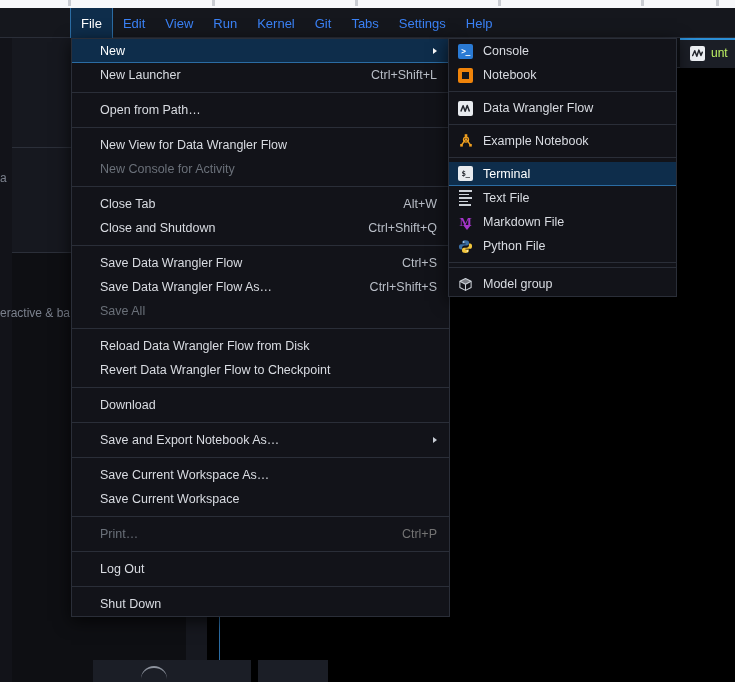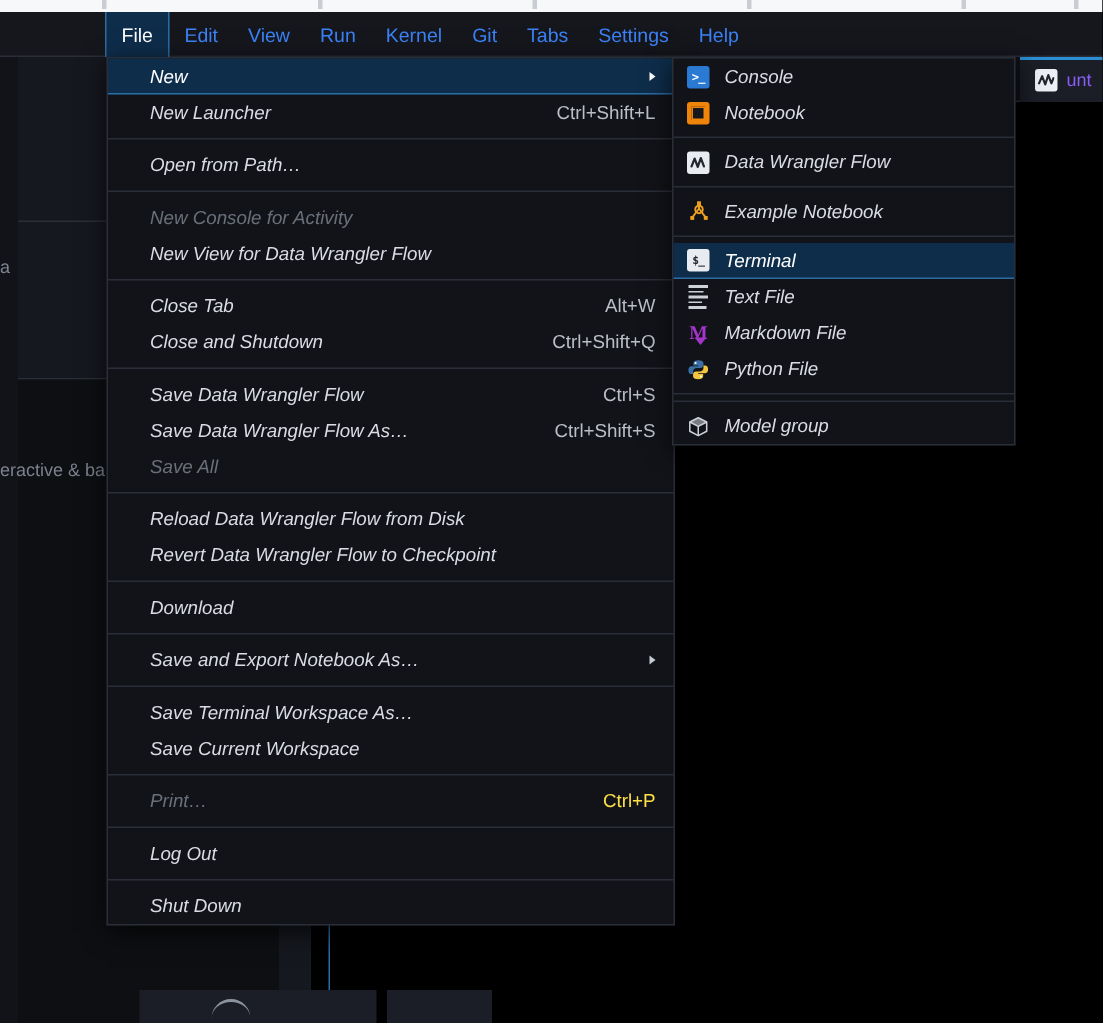--- a/index.html
+++ b/index.html
@@ -46,21 +46,21 @@
   .bg-tabbar {
     position:absolute; left:207px; top:38px; right:0; height:30px;
     background:#0f1116; border-bottom:1px solid #2b2f39;
   }
   .bg-tab {
     position:absolute; height:30px; background:#1b1e26;
     border-right:1px solid #2b2f39;
     display:flex; align-items:center; gap:6px; padding:0 10px;
   }
   .bg-tab-accent { position:absolute; left:0; top:0; height:2px; width:100%; background:#2b8fd6; }
-  .bg-tab-label { color:#8b5cf6; font-size:12px; white-space:nowrap; }
+  .bg-tab-label { color:#bef264; font-size:12px; white-space:nowrap; }
   .dw-tab-icon {
     width:15px; height:15px; background:#eceff3; border-radius:2px;
     display:flex; align-items:center; justify-content:center; flex:0 0 auto;
   }
 
   .bg-canvas {
     position:absolute; left:207px; top:68px; right:0; bottom:0;
     background:#000;
   }
   .bg-canvas-frame {
@@ -108,23 +108,23 @@
     color:#d9dce2; font-size:12.5px; white-space:nowrap;
     cursor:default;
   }
   #new-submenu .mi { padding-left:8px; height:24px; }
   .mi.selected {
     background:#0e2d4b;
     border-bottom:1px solid #2b6ca3;
     color:#ffffff;
   }
   .mi.disabled { color:#6a7079; }
-  .mi-label { flex:1 1 auto; overflow:hidden; text-overflow:ellipsis;font-style:italic; }
+  .mi-label { flex:1 1 auto; overflow:hidden; text-overflow:ellipsis; }
   .mi-shortcut { color:#b9bec7; font-size:12.5px; margin-left:18px; }
-  .mi.disabled .mi-shortcut { color:#fde047; }
+  .mi.disabled .mi-shortcut { color:#737373; }
   .mi-caret {
     margin-left:12px; width:0; height:0;
     border-left:4px solid #c7ccd4;
     border-top:3.5px solid transparent;
     border-bottom:3.5px solid transparent;
   }
   .mi.selected .mi-caret { border-left-color:#ffffff; }
 
   .sep { height:1px; background:#2a2e38; margin:4px 0; }
   #file-menu .sep { margin:5px 0; }
@@ -261,26 +261,26 @@
       </div>
       <div class="mi">
         <span class="mi-label">New Launcher</span>
         <span class="mi-shortcut">Ctrl+Shift+L</span>
       </div>
       <div class="sep"></div>
       <div class="mi">
         <span class="mi-label">Open from Path…</span>
       </div>
       <div class="sep"></div>
+      <div class="mi">
+        <span class="mi-label">New View for Data Wrangler Flow</span>
+      </div>
       <div class="mi disabled">
         <span class="mi-label">New Console for Activity</span>
       </div>
-      <div class="mi">
-        <span class="mi-label">New View for Data Wrangler Flow</span>
-      </div>
       <div class="sep"></div>
       <div class="mi">
         <span class="mi-label">Close Tab</span>
         <span class="mi-shortcut">Alt+W</span>
       </div>
       <div class="mi">
         <span class="mi-label">Close and Shutdown</span>
         <span class="mi-shortcut">Ctrl+Shift+Q</span>
       </div>
       <div class="sep"></div>
@@ -306,21 +306,21 @@
       <div class="mi">
         <span class="mi-label">Download</span>
       </div>
       <div class="sep"></div>
       <div class="mi">
         <span class="mi-label">Save and Export Notebook As…</span>
         <span class="mi-caret"></span>
       </div>
       <div class="sep"></div>
       <div class="mi">
-        <span class="mi-label">Save Terminal Workspace As…</span>
+        <span class="mi-label">Save Current Workspace As…</span>
       </div>
       <div class="mi">
         <span class="mi-label">Save Current Workspace</span>
       </div>
       <div class="sep"></div>
       <div class="mi disabled">
         <span class="mi-label">Print…</span>
         <span class="mi-shortcut">Ctrl+P</span>
       </div>
       <div class="sep"></div>

